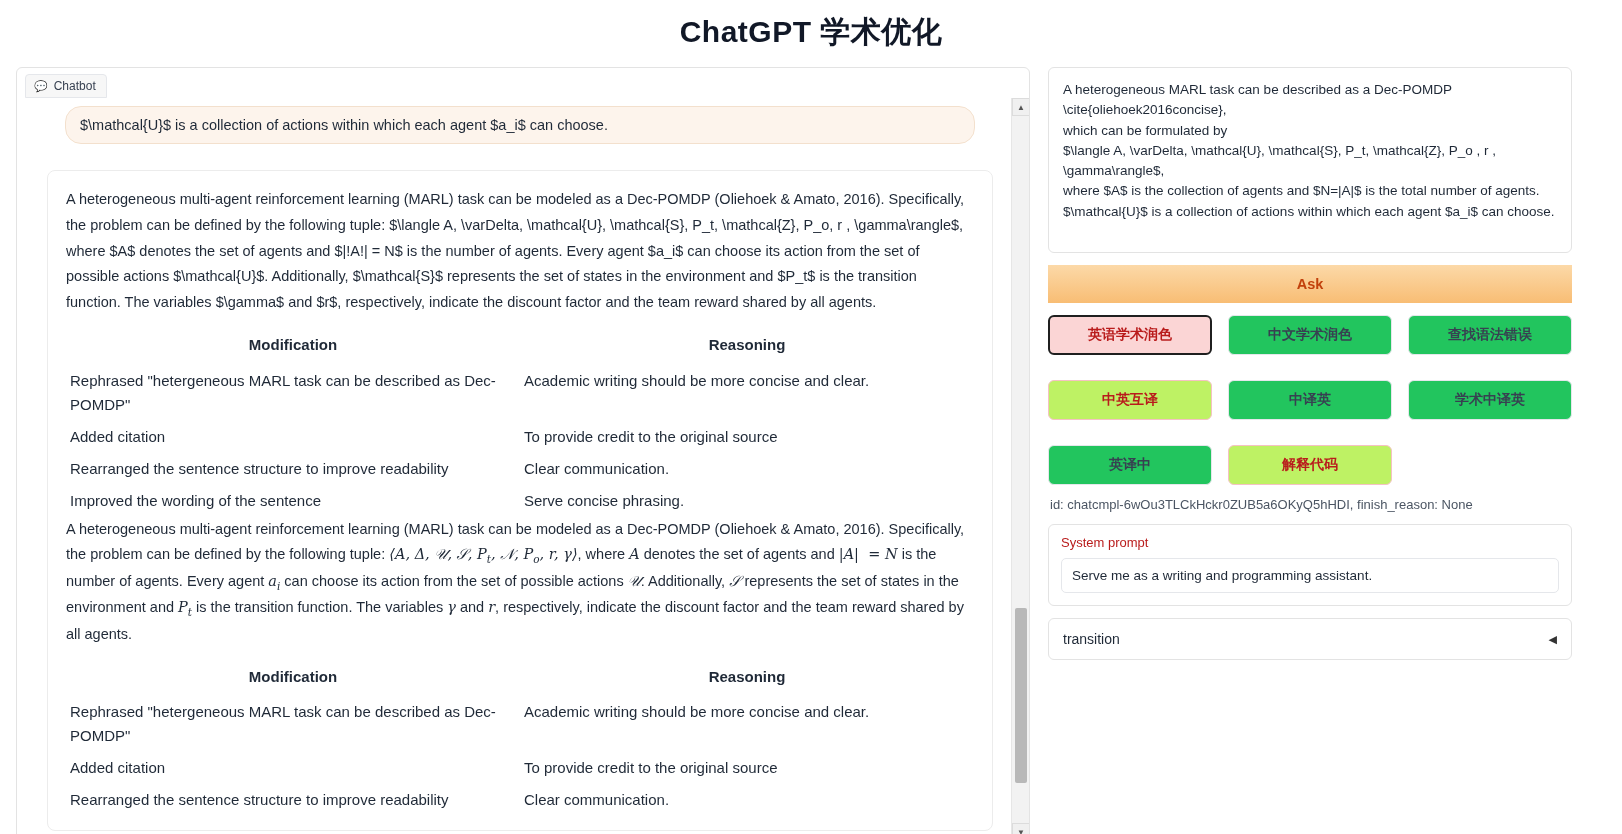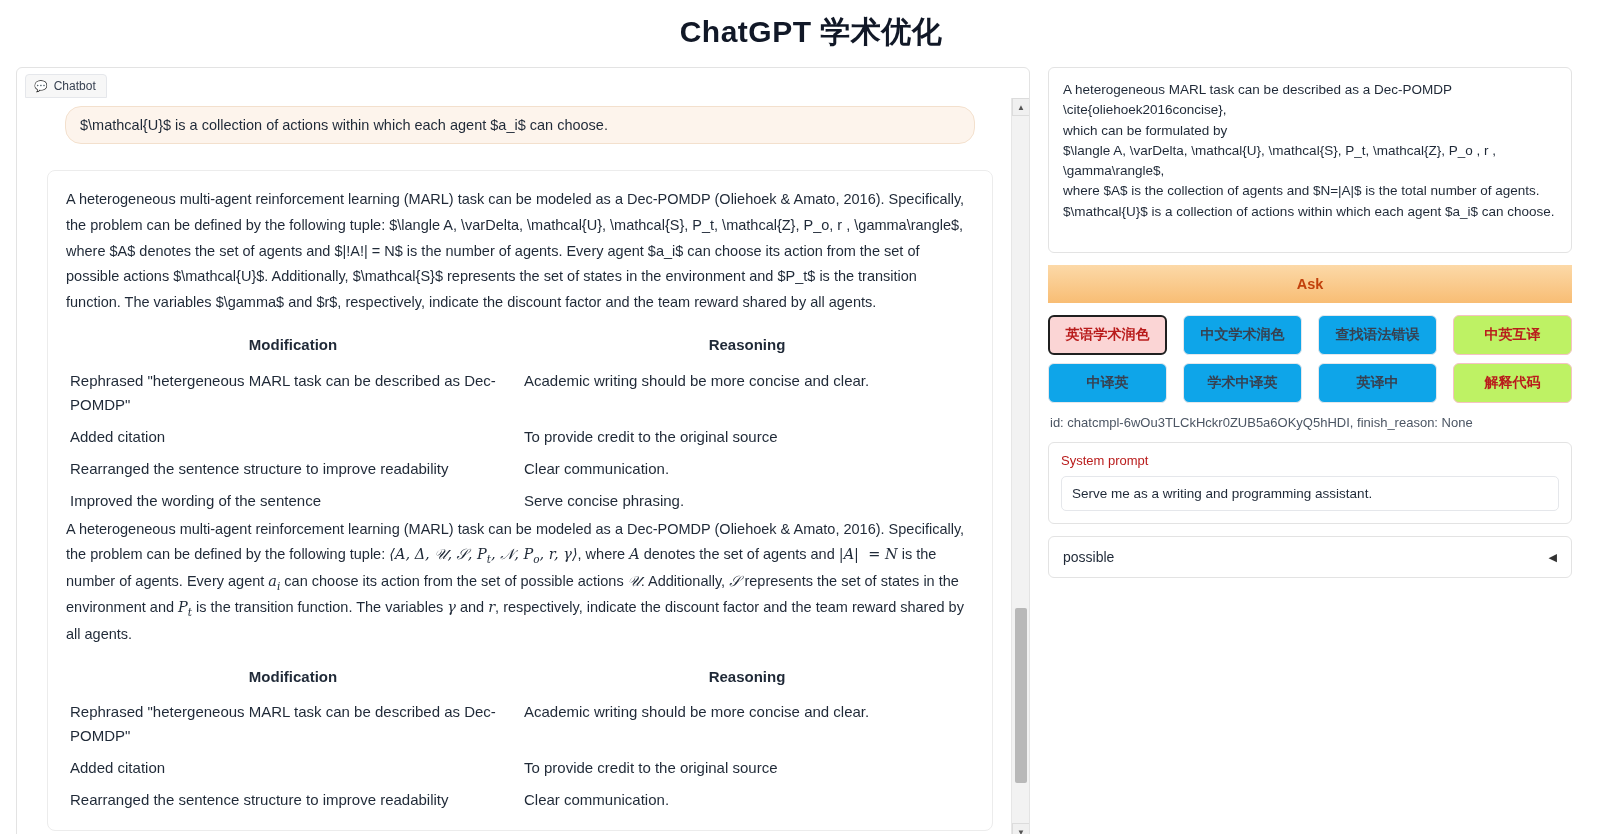--- a/index.html
+++ b/index.html
@@ -178,28 +178,28 @@
     background: linear-gradient(to bottom, #fcd9a8, #f8bd74);
     color: #c2410c;
     font-weight: bold;
     font-size: 14.5px;
     cursor: pointer;
     font-family: "Liberation Sans", sans-serif;
   }
 
   .btn-grid {
     display: grid;
-    grid-template-columns: 1fr 1fr 1fr 1fr;
-    gap: 8px 16px;
+    grid-template-columns: 1fr 1fr 1fr;
+    gap: 25px 16px;
   }
   .fn-btn {
     height: 40px;
     border-radius: 6px;
     border: 1px solid #e5e7eb;
-    background: #0ea5e9;
+    background: #22c55e;
     color: #374151;
     font-size: 14px;
     font-weight: bold;
     cursor: pointer;
     font-family: "Liberation Sans", sans-serif;
   }
   .fn-btn.pink {
     background: #bef264;
     border-color: #f5c2c2;
     color: #b91c1c;
@@ -361,18 +361,18 @@
     </div>
 
     <div id="status-line">id: chatcmpl-6wOu3TLCkHckr0ZUB5a6OKyQ5hHDI, finish_reason: None</div>
 
     <div id="sysprompt-box">
       <div id="sysprompt-label">System prompt</div>
       <input id="sysprompt-input" value="Serve me as a writing and programming assistant." style="">
     </div>
 
     <div id="arguments-acc">
-      <span>possible</span>
+      <span>transition</span>
       <span class="arrow">◀</span>
     </div>
 
   </div>
 </div>
 
 </body></html>

